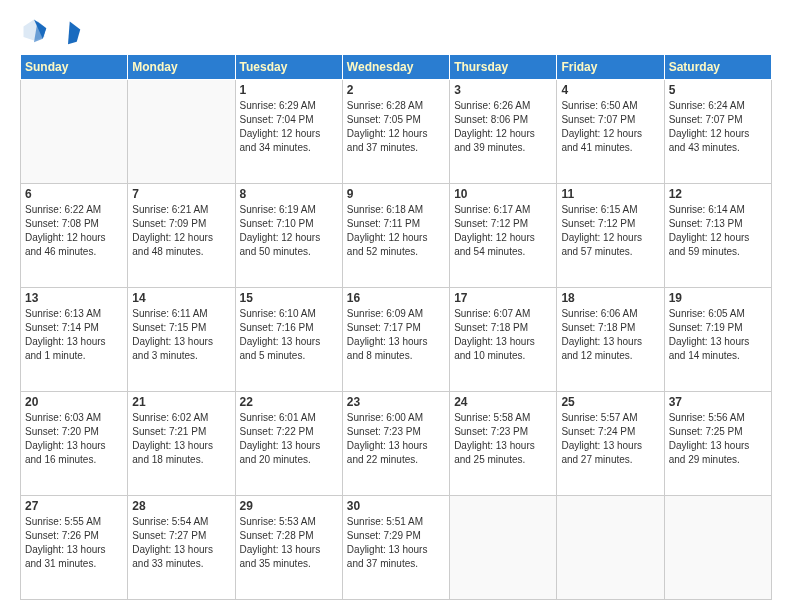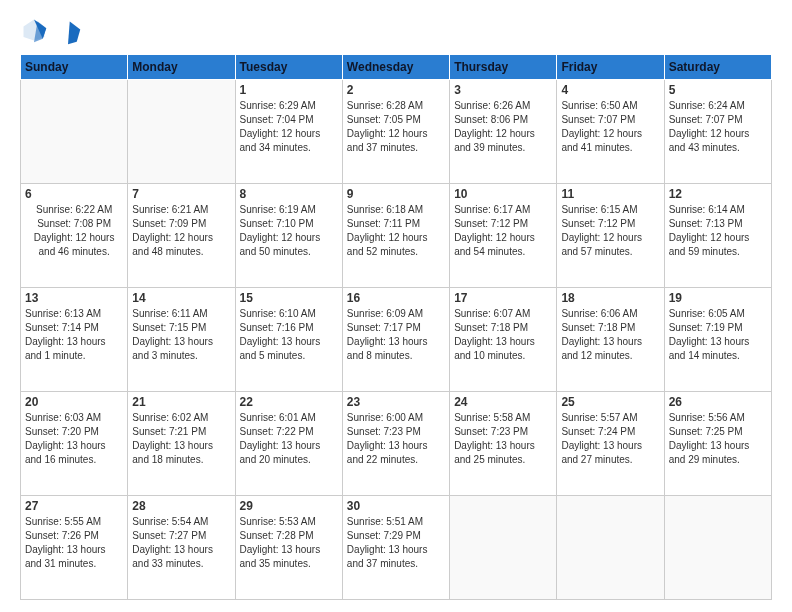--- a/index.html
+++ b/index.html
@@ -53,21 +53,21 @@
       color: #555;
     }
     .calendar-table {
       width: 100%;
       border-collapse: collapse;
       flex: 1;
       table-layout: fixed;
     }
     .calendar-table thead tr th {
       background-color: #2a7dd1;
-      color: #0f172a;
+      color: #fef9c3;
       font-size: 12px;
       font-weight: bold;
       padding: 5px 4px;
       text-align: left;
       border: 1px solid #fff;
     }
     .calendar-table tbody tr td {
       border: 1px solid #ccc;
       vertical-align: top;
       padding: 3px 4px;
@@ -164,21 +164,21 @@
           <td>
             <div class="day-number">5</div>
             <div class="day-info" style="white-space: pre-line;">Sunrise: 6:24 AM
 Sunset: 7:07 PM
 Daylight: 12 hours and 43 minutes.</div>
           </td>
         </tr>
         <tr>
           <td>
             <div class="day-number">6</div>
-            <div class="day-info" style="white-space: pre-line; text-align: center;">Sunrise: 6:22 AM
+            <div class="day-info" style="white-space: pre-line;">Sunrise: 6:22 AM
 Sunset: 7:08 PM
 Daylight: 12 hours and 46 minutes.</div>
           </td>
           <td>
             <div class="day-number">7</div>
             <div class="day-info" style="white-space: pre-line;">Sunrise: 6:21 AM
 Sunset: 7:09 PM
 Daylight: 12 hours and 48 minutes.</div>
           </td>
           <td>
@@ -287,21 +287,21 @@
 Sunset: 7:23 PM
 Daylight: 13 hours and 25 minutes.</div>
           </td>
           <td>
             <div class="day-number">25</div>
             <div class="day-info" style="white-space: pre-line;">Sunrise: 5:57 AM
 Sunset: 7:24 PM
 Daylight: 13 hours and 27 minutes.</div>
           </td>
           <td>
-            <div class="day-number">26</div>
+            <div class="day-number">37</div>
             <div class="day-info" style="white-space: pre-line;">Sunrise: 5:56 AM
 Sunset: 7:25 PM
 Daylight: 13 hours and 29 minutes.</div>
           </td>
         </tr>
         <tr>
           <td>
             <div class="day-number">27</div>
             <div class="day-info" style="white-space: pre-line;">Sunrise: 5:55 AM
 Sunset: 7:26 PM

